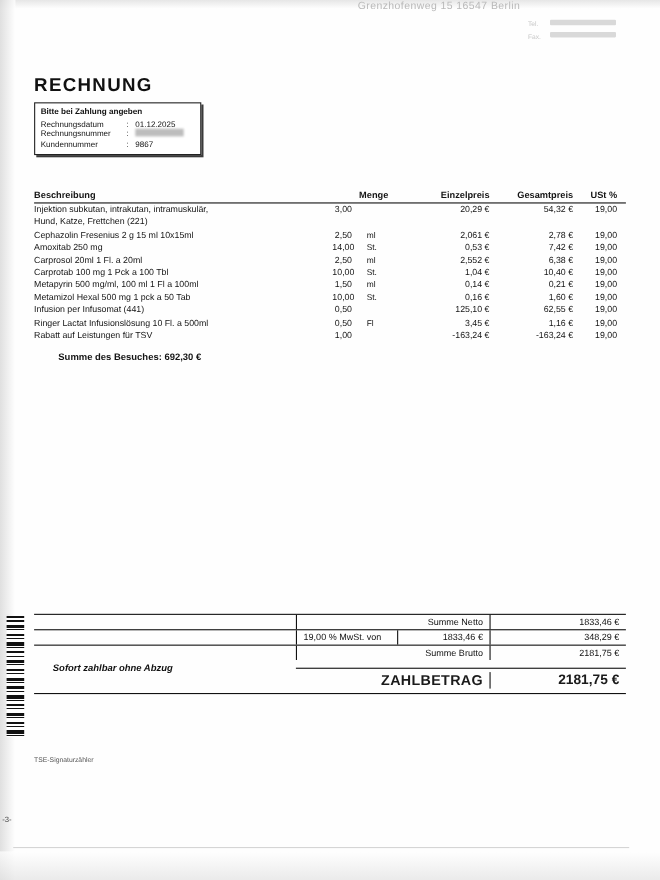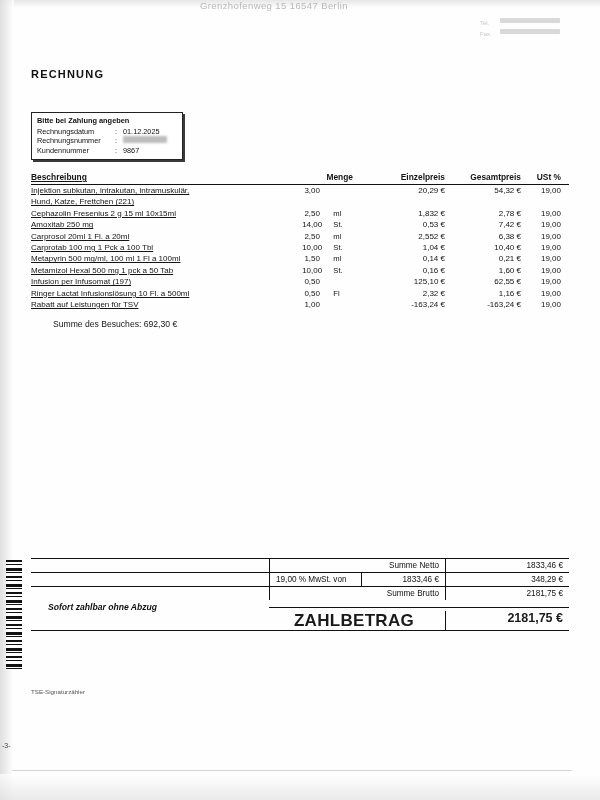--- a/index.html
+++ b/index.html
@@ -29,44 +29,45 @@
     opacity:.7;
   }
   .scan-edge-bottom {
     position:absolute; left:0; bottom:0; height:26px; width:600px;
     background: linear-gradient(to top, #e2e2e2, #ffffff);
     opacity:.7;
   }
 
   
   .hdr-addr {
-    position:absolute; left:200px; top:0px; width:260px;
+    position:absolute; left:213px; top:0px; width:260px;
     font-size:9.5px; color:#b9b9b9; letter-spacing:.4px;
     white-space:nowrap;
+    text-align:right;
   }
   .hdr-right {
     position:absolute; left:480px; top:18px; width:120px;
     font-size:6px; color:#c6c6c6; line-height:14px;
   }
   .hdr-right .row { display:flex; gap:6px; }
   .hdr-right .lbl { width:14px; }
   .hdr-right .blur {
     display:inline-block; width:60px; height:5px; background:#d9d9d9;
     filter: blur(.6px); border-radius:1px;
   }
 
   
   .doc-title {
     position:absolute; left:31px; top:68px;
-    font-size:11px; font-weight:bold; letter-spacing:1.2px; color:#111;
+    font-size:17px; font-weight:bold; letter-spacing:1.2px; color:#111;
   }
 
   
   .payref {
-    position:absolute; left:31px; top:112px; width:152px;
+    position:absolute; left:31px; top:93px; width:152px;
     border:1px solid #222;
     padding:3px 5px 4px 5px;
     font-size:7.3px; line-height:9.6px; color:#111;
     background:#fff;
     box-shadow: 2px 2px 0 #3a3a3a;
   }
   .payref .title { font-weight:bold; margin-bottom:1px; font-size:7.4px; }
   .payref .r { display:flex; }
   .payref .k { width:78px; }
   .payref .sep { width:8px; }
@@ -80,39 +81,39 @@
   .tbl {
     position:absolute; left:31px; top:172px; width:538px;
     font-size:8px; color:#141414;
   }
   .tbl .hdr {
     display:flex; align-items:flex-end;
     font-weight:bold; font-size:8.4px;
     border-bottom:1px solid #111;
     padding-bottom:2px;
   }
-  .c-desc  { width:266px;text-decoration:underline; }
+  .c-desc  { width:266px; }
   .c-menge { width:72px;  text-align:right; padding-right:16px; }
   .c-einz  { width:76px;  text-align:right; }
   .c-ges   { width:76px;  text-align:right; }
   .c-ust   { width:40px;  text-align:right; }
 
   .subhdr {
     font-weight:bold; font-size:8.2px; padding-top:3px; padding-bottom:1px;
   }
   .subhdr .redact { width:40px; height:7px; margin:0 2px; }
 
   .row { display:flex; line-height:11.4px; }
   .row .c-desc { padding-right:4px; }
   .c-menge-in { display:flex; justify-content:flex-end; }
   .qty { width:34px; text-align:center; }
   .unit2 { width:28px; text-align:left; padding-left:6px; font-size:7.6px; }
 
   .sum-line {
-    font-weight:normal; font-size:8.6px; padding-left:22px; padding-top:9px;
+    font-weight:bold; font-size:8.6px; padding-left:22px; padding-top:9px;
   }
 
   
   .totals {
     position:absolute; left:31px; top:558px; width:538px;
     font-size:8.2px; color:#111;
   }
   .totals .tline { display:flex; border-top:1px solid #111; }
   .totals .t-left  { width:238px; }
   .totals .t-mid   { width:176px; text-align:right; padding:2px 6px 2px 0; }
@@ -122,21 +123,21 @@
   .mid-split .b { width:84px; text-align:right; padding:2px 6px 2px 0; border-left:1px solid #111; }
   .vline-left { border-left:1px solid #111; }
   .pay-note {
     position:absolute; left:48px; top:602px;
     font-size:8.6px; font-weight:bold; font-style:italic; color:#111;
   }
   .zahl {
     position:absolute; left:269px; top:607px; width:300px;
     display:flex; border-top:1px solid #111; padding-top:3px;
   }
-  .zahl .z-lbl { width:176px; text-align:center; padding-right:6px; font-size:17px; font-weight:bold; letter-spacing:.3px;}
+  .zahl .z-lbl { width:176px; text-align:right; padding-right:6px; font-size:13px; font-weight:bold; letter-spacing:.3px;}
   .zahl .z-val { width:124px; text-align:right; padding-right:6px; font-size:12.5px; font-weight:bold; border-left:1px solid #111;}
   .totals-bottom-rule {
     position:absolute; left:31px; top:630px; width:538px; border-top:1px solid #111;
   }
 
   
   .barcode {
     position:absolute; left:6px; top:560px; width:16px; height:110px;
     background: repeating-linear-gradient(to bottom,
       #111 0 2px, #fff 2px 4px, #111 4px 5px, #fff 5px 8px,
@@ -240,21 +241,21 @@
     </div>
 
     <div class="row">
       <div class="c-desc">Cephazolin Fresenius 2 g 15 ml 10x15ml</div>
       <div class="c-menge">
           <span class="c-menge-in">
             <span class="qty">2,50</span>
             <span class="unit2">ml</span>
           </span>
         </div>
-      <div class="c-einz">1,832 €</div>
+      <div class="c-einz">2,061 €</div>
       <div class="c-ges">2,78 €</div>
       <div class="c-ust">19,00</div>
     </div>
     <div class="row">
       <div class="c-desc">Amoxitab 250 mg</div>
       <div class="c-menge">
           <span class="c-menge-in">
             <span class="qty">14,00</span>
             <span class="unit2">St.</span>
           </span>
@@ -305,40 +306,40 @@
           <span class="c-menge-in">
             <span class="qty">10,00</span>
             <span class="unit2">St.</span>
           </span>
         </div>
       <div class="c-einz">0,16 €</div>
       <div class="c-ges">1,60 €</div>
       <div class="c-ust">19,00</div>
     </div>
     <div class="row">
-      <div class="c-desc">Infusion per Infusomat (197)</div>
+      <div class="c-desc">Infusion per Infusomat (441)</div>
       <div class="c-menge">
           <span class="c-menge-in">
             <span class="qty">0,50</span>
             <span class="unit2"></span>
           </span>
         </div>
       <div class="c-einz">125,10 €</div>
       <div class="c-ges">62,55 €</div>
       <div class="c-ust">19,00</div>
     </div>
     <div class="row">
       <div class="c-desc">Ringer Lactat Infusionslösung 10 Fl. a 500ml</div>
       <div class="c-menge">
           <span class="c-menge-in">
             <span class="qty">0,50</span>
             <span class="unit2">Fl</span>
           </span>
         </div>
-      <div class="c-einz">2,32 €</div>
+      <div class="c-einz">3,45 €</div>
       <div class="c-ges">1,16 €</div>
       <div class="c-ust">19,00</div>
     </div>
     <div class="row">
       <div class="c-desc">Rabatt auf Leistungen für TSV</div>
       <div class="c-menge">
           <span class="c-menge-in">
             <span class="qty">1,00</span>
             <span class="unit2"></span>
           </span>

